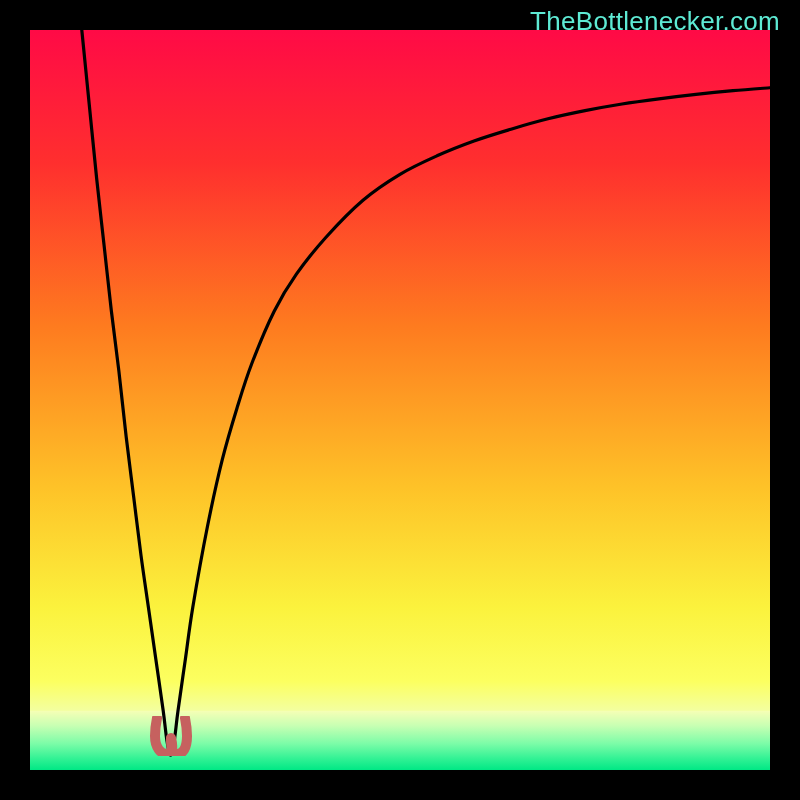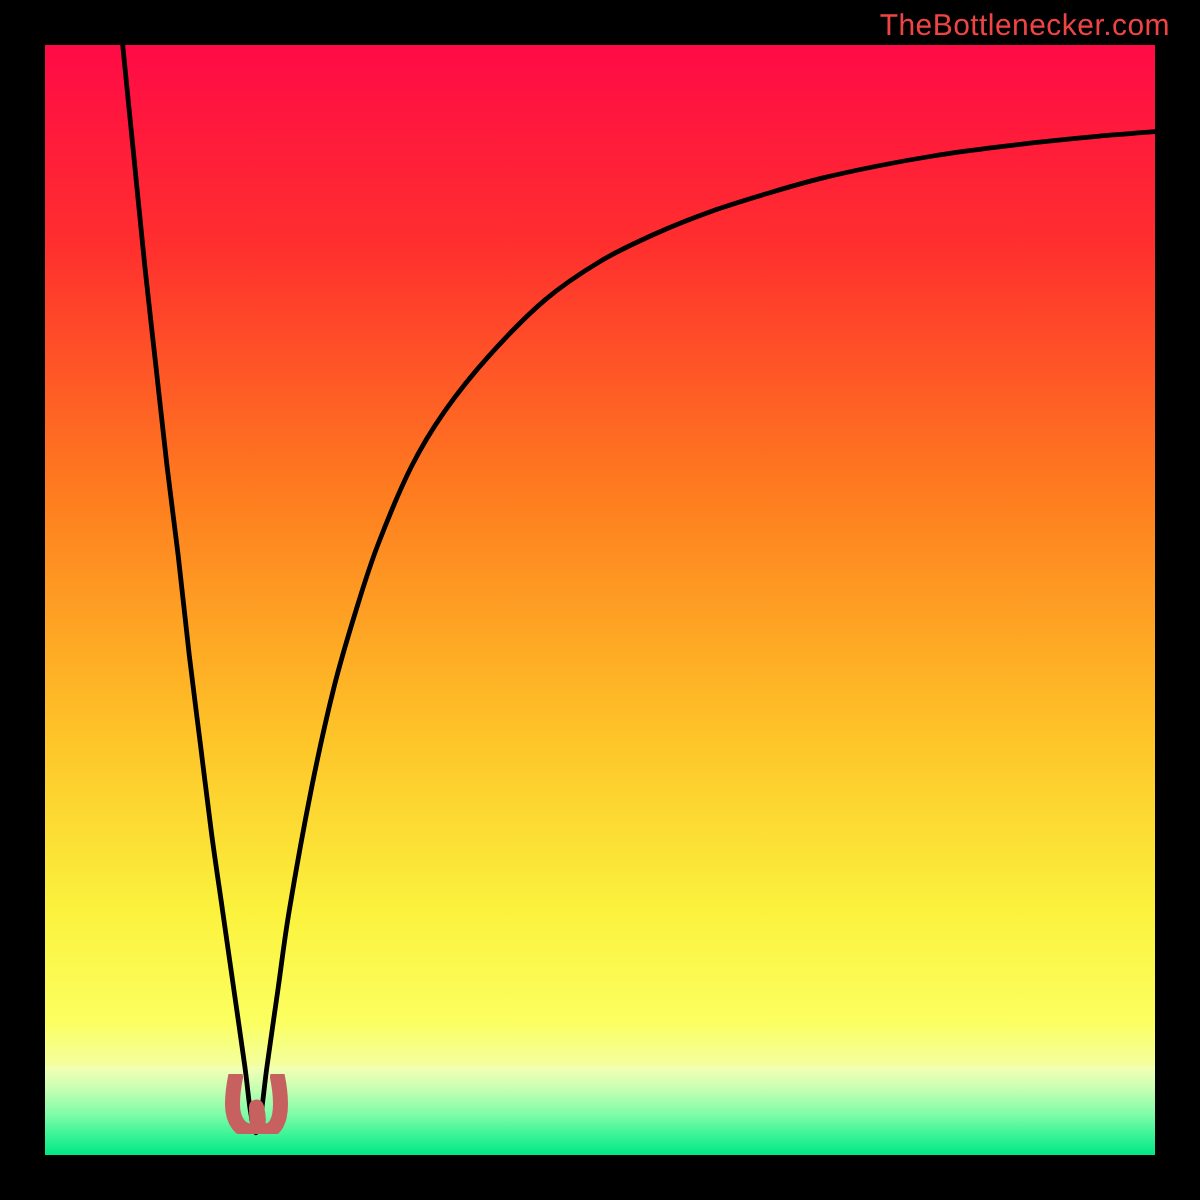--- a/index.html
+++ b/index.html
@@ -38,23 +38,23 @@
     left: 0;
     top: 0;
     width: 740px;
     height: 740px;
     overflow: visible;
   }
   .watermark {
     position: absolute;
     top: 6px;
     right: 20px;
-    color: #ef4444;
+    color: #5eead4;
     font-family: Arial, Helvetica, sans-serif;
-    font-size: 20px;
+    font-size: 26px;
     font-weight: 500;
     letter-spacing: 0.3px;
   }
   .marker {
     position: absolute;
   }
 </style>
 </head>
 <body>
 

